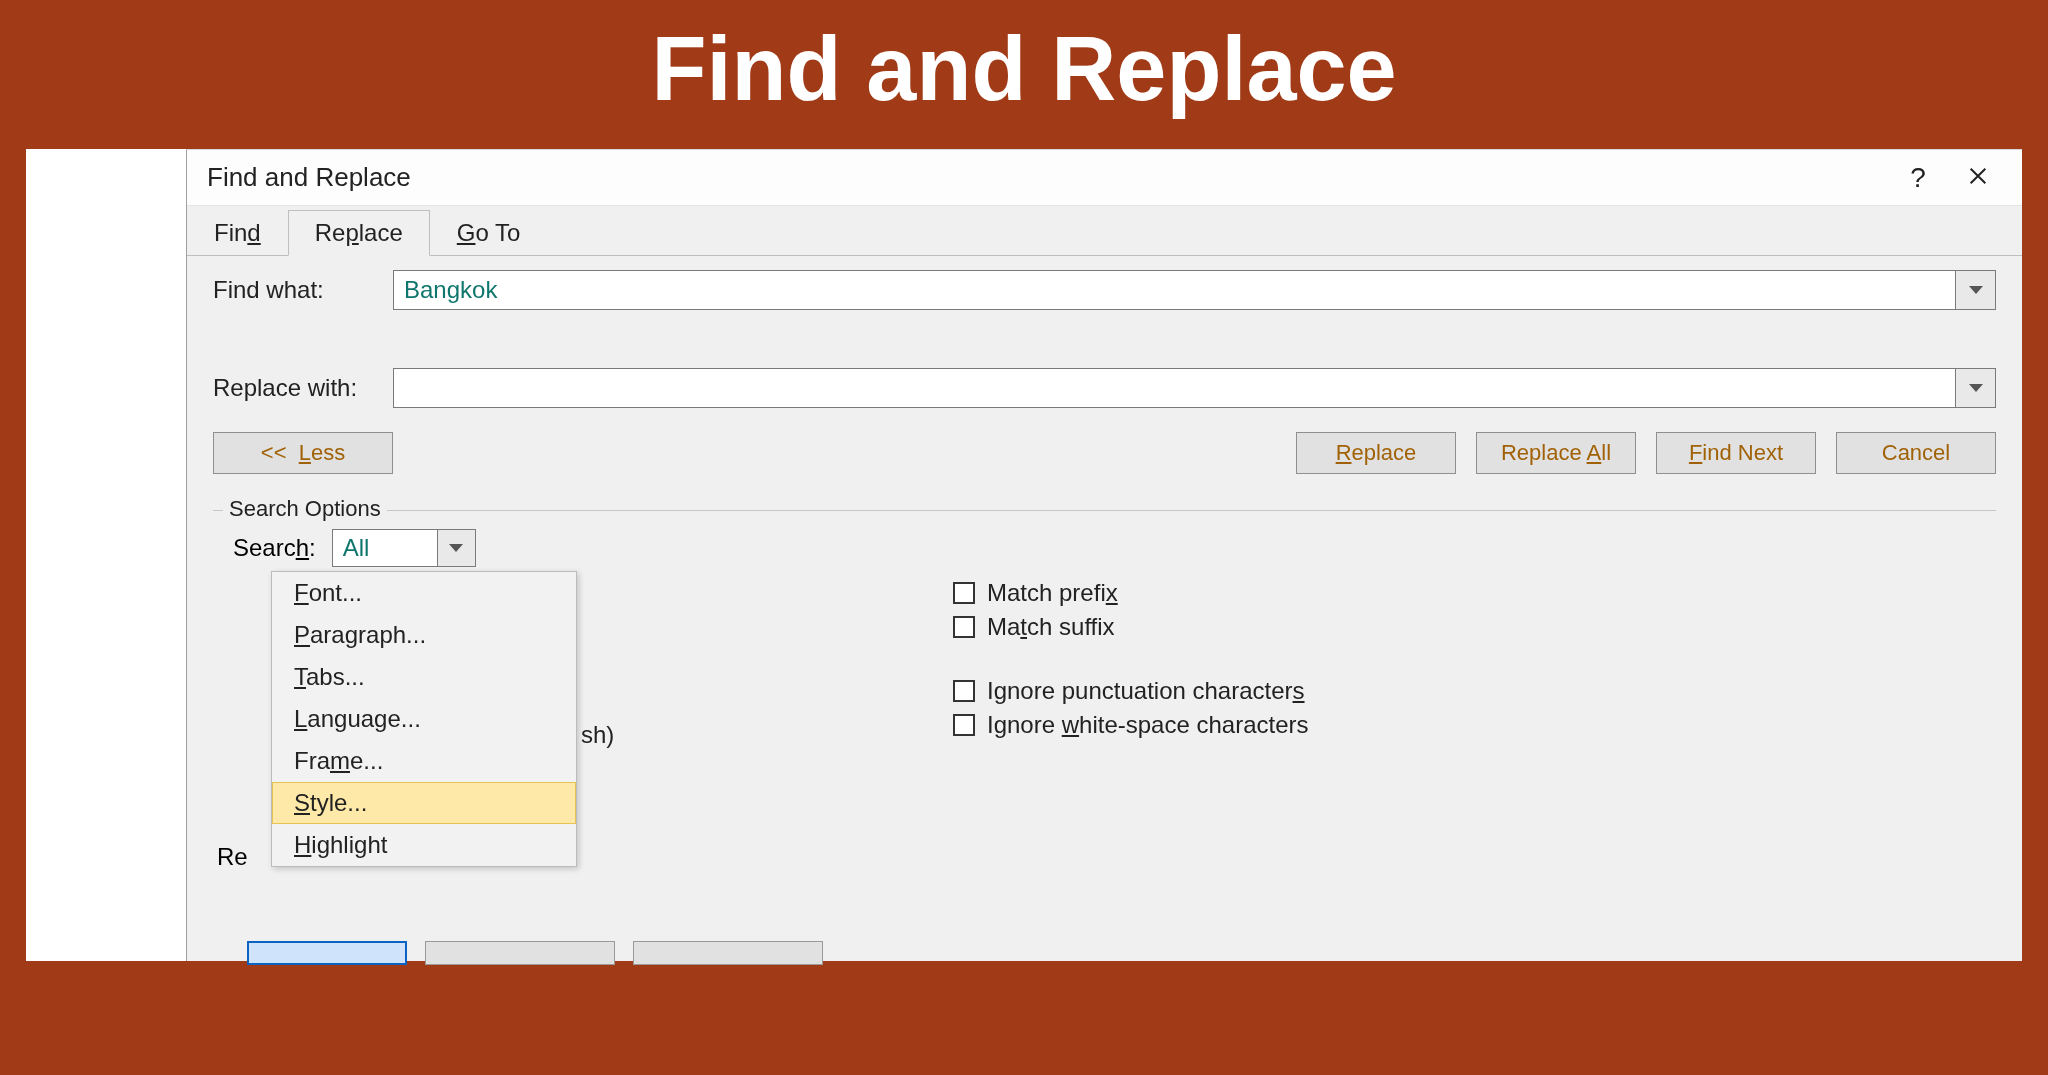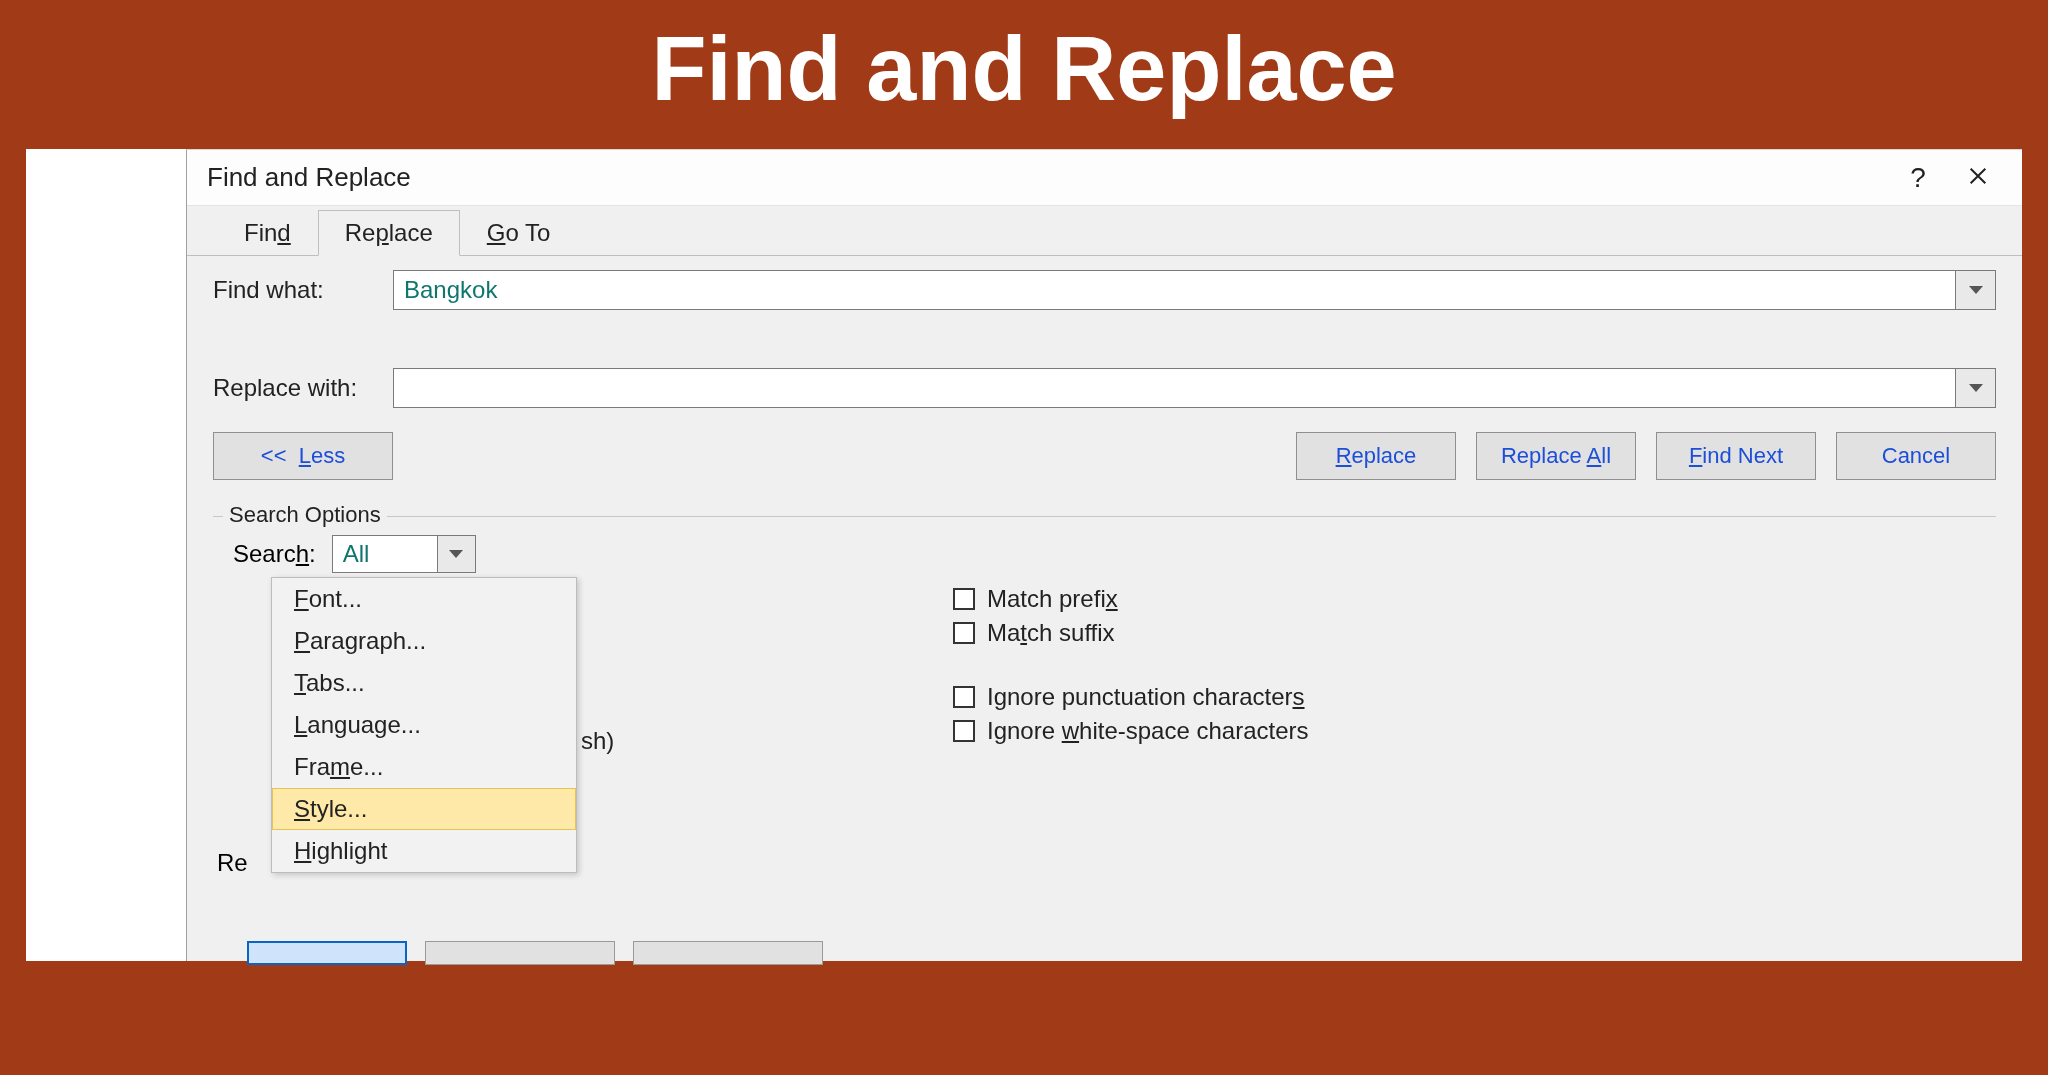--- a/index.html
+++ b/index.html
@@ -56,21 +56,20 @@
     text-align: center;
     font-size: 28px;
     color: #222;
     cursor: pointer;
   }
   .dialog-close svg { width: 22px; height: 22px; }
 
   .tabs {
     display: flex;
     align-items: flex-end;
-    padding-left: 30px;
     height: 50px;
     border-bottom: 1px solid #bfbfbf;
     background: #f0f0f0;
     position: relative;
   }
   .tab {
     padding: 8px 26px;
     font-size: 24px;
     color: #222;
     cursor: pointer;
@@ -131,26 +130,26 @@
     border-top: 8px solid #555;
   }
 
   .button-row {
     display: flex;
     gap: 20px;
     margin: 10px 0 10px 0;
     align-items: center;
   }
   .btn {
-    height: 48px;
+    height: 42px;
     min-width: 160px;
     background: #e1e1e1;
     border: 1px solid #8f8f8f;
     font-size: 22px;
-    color: #1d4ed8;
+    color: #a16207;
     cursor: pointer;
     padding: 0 10px;
   }
   .btn-less { min-width: 180px; }
   .btn-spacer { flex: 1; }
 
   .fieldset-label {
     font-size: 22px;
     color: #222;
     margin-left: 10px;

